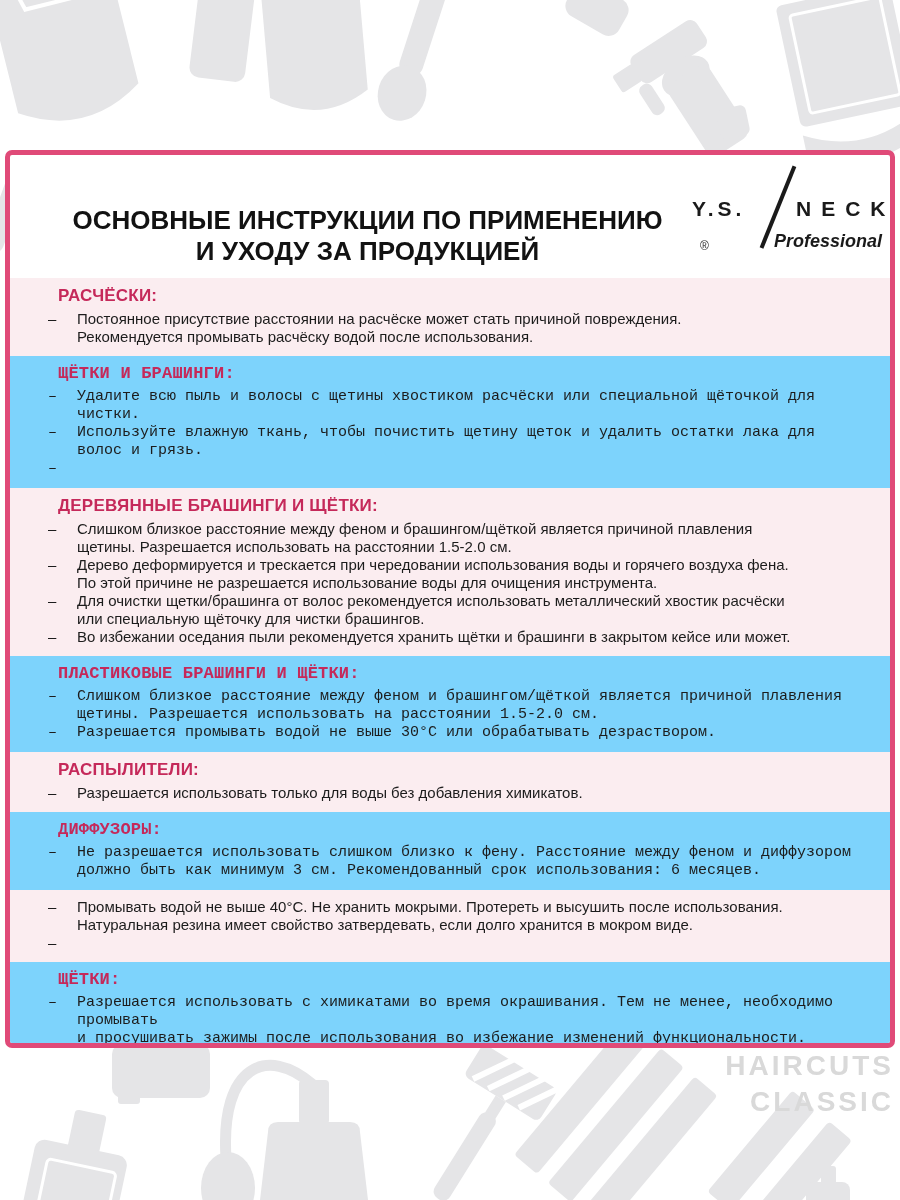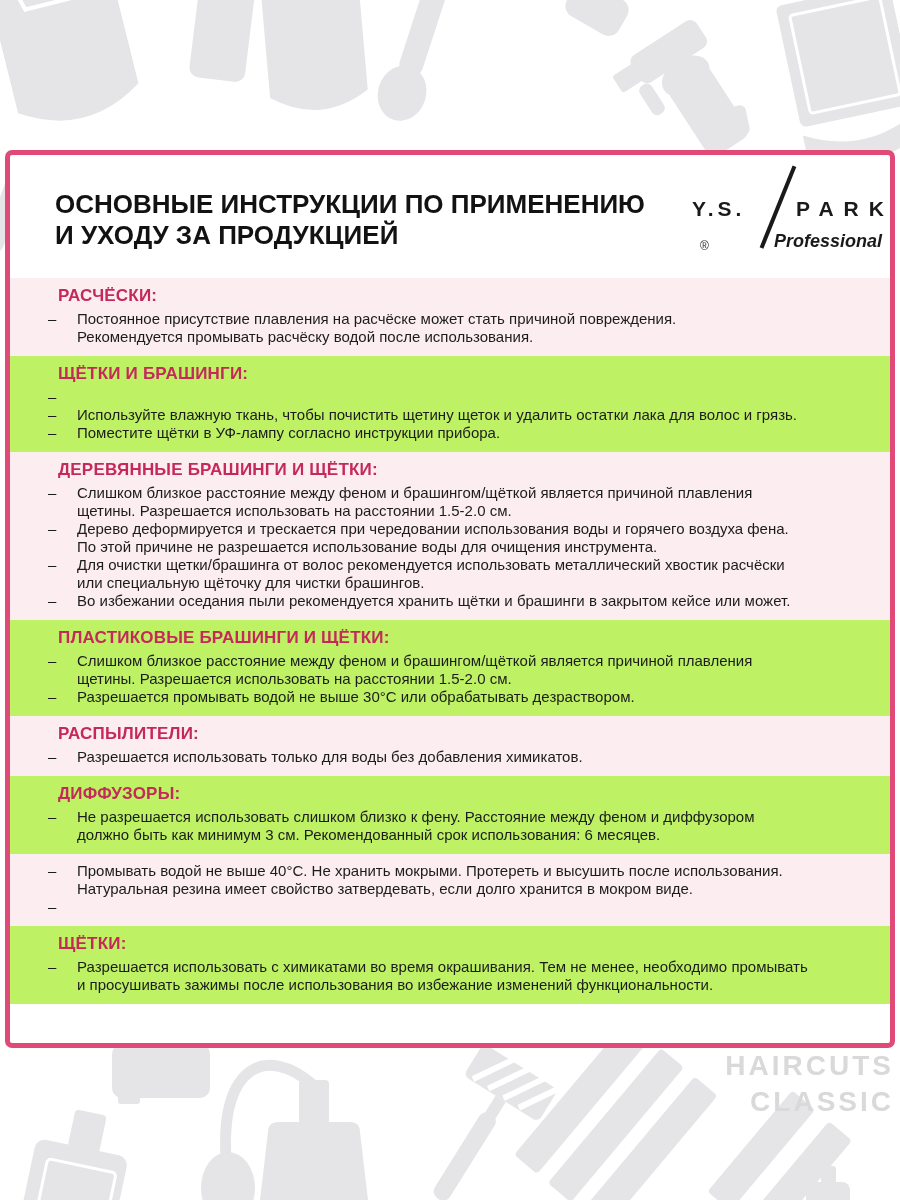--- a/index.html
+++ b/index.html
@@ -34,35 +34,35 @@
     border:5px solid var(--border);
     border-radius:7px;
     overflow:hidden;
     box-sizing:content-box;
   }
   .card-header {
     position:relative; height:123px; box-sizing:border-box;
     padding:34px 210px 0 45px;
   }
   .page-title {
-    margin:0; font-size:26px; line-height:31px; font-weight:bold;
-    color:#121212; letter-spacing:0; white-space:pre-line;
+    margin:16px; font-size:26px; line-height:31px; font-weight:bold;
+    color:#121212; letter-spacing:0; white-space:pre-line;text-align:center;
   }
   
   .logo { position:absolute; top:10px; right:8px; width:192px; height:96px; color:#1a1a1a;margin-left:12px; }
   .logo .ys   { position:absolute; left:2px;  top:32px; font-weight:bold; font-size:21px; letter-spacing:4px; }
   .logo .slash{ position:absolute; left:86px; top:-2px; width:3.5px; height:88px; background:#1a1a1a; transform:rotate(22deg); }
   .logo .park { position:absolute; left:106px; top:32px; font-weight:bold; font-size:21px; letter-spacing:10px; white-space:nowrap; }
   .logo .professional { position:absolute; right:0; top:66px; font-style:italic; font-weight:bold; font-size:18px;text-align:center; }
   .logo .reg  { position:absolute; left:10px; top:74px; font-size:12px; color:#2a2a2a; }
 
   
   .band { padding:8px 30px 10px 38px; }
   .band.pink { background:var(--band); }
-  .band.white { background:#bef264; }
+  .band.white { background:#7dd3fc;font-family:Liberation Mono, monospace; }
   .heading {
     margin:0 0 5px 10px; font-size:17px; line-height:19px;
     font-weight:bold; color:var(--accent); letter-spacing:0.2px;
   }
   .bullet { display:flex; font-size:15px; line-height:18px; color:#1c1c1c; }
   .bullet .dash { flex:0 0 29px; }
   .bullet .btext { white-space:pre-line; }
 </style>
 </head>
 <body>
@@ -169,46 +169,46 @@
   <div>CLASSIC</div>
 </div>
 
 <div class="card">
   <div class="card-header">
     <h1 class="page-title">ОСНОВНЫЕ ИНСТРУКЦИИ ПО ПРИМЕНЕНИЮ
 И УХОДУ ЗА ПРОДУКЦИЕЙ</h1>
     <div class="logo">
       <span class="ys">Y.S.</span>
       <span class="slash"></span>
-      <span class="park">PARK</span>
+      <span class="park">NECK</span>
       <span class="professional">Professional</span>
       <span class="reg">®</span>
     </div>
   </div>
   <div id="sections">
       <section class="band pink">
         <h2 class="heading">РАСЧЁСКИ:</h2>
         <div class="bullet">
           <span class="dash">–</span>
-          <span class="btext">Постоянное присутствие плавления на расчёске может стать причиной повреждения.
+          <span class="btext">Постоянное присутствие расстоянии на расчёске может стать причиной повреждения.
 Рекомендуется промывать расчёску водой после использования.</span>
         </div>
       </section>
       <section class="band white">
         <h2 class="heading">ЩЁТКИ И БРАШИНГИ:</h2>
         <div class="bullet">
           <span class="dash">–</span>
+          <span class="btext">Удалите всю пыль и волосы с щетины хвостиком расчёски или специальной щёточкой для чистки.</span>
         </div>
         <div class="bullet">
           <span class="dash">–</span>
           <span class="btext">Используйте влажную ткань, чтобы почистить щетину щеток и удалить остатки лака для волос и грязь.</span>
         </div>
         <div class="bullet">
           <span class="dash">–</span>
-          <span class="btext">Поместите щётки в УФ-лампу согласно инструкции прибора.</span>
         </div>
       </section>
       <section class="band pink">
         <h2 class="heading">ДЕРЕВЯННЫЕ БРАШИНГИ И ЩЁТКИ:</h2>
         <div class="bullet">
           <span class="dash">–</span>
           <span class="btext">Слишком близкое расстояние между феном и брашингом/щёткой является причиной плавления
 щетины. Разрешается использовать на расстоянии 1.5-2.0 см.</span>
         </div>
         <div class="bullet">

